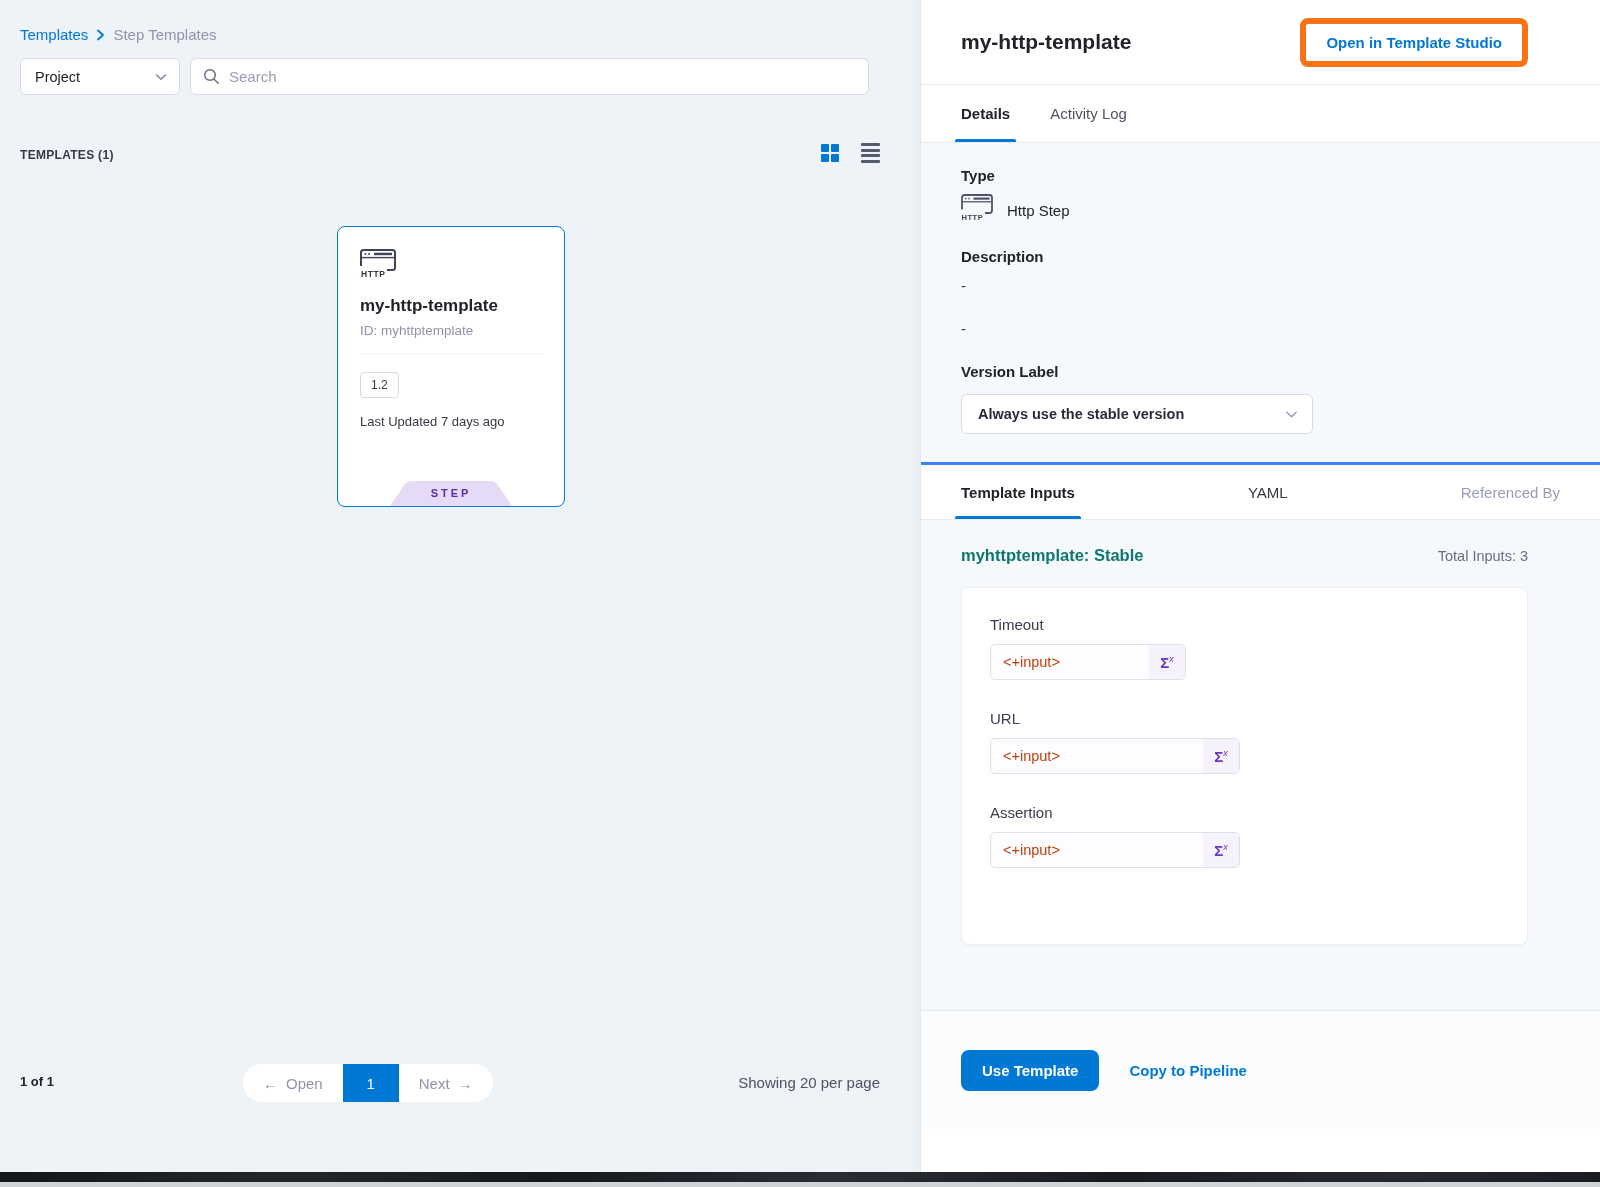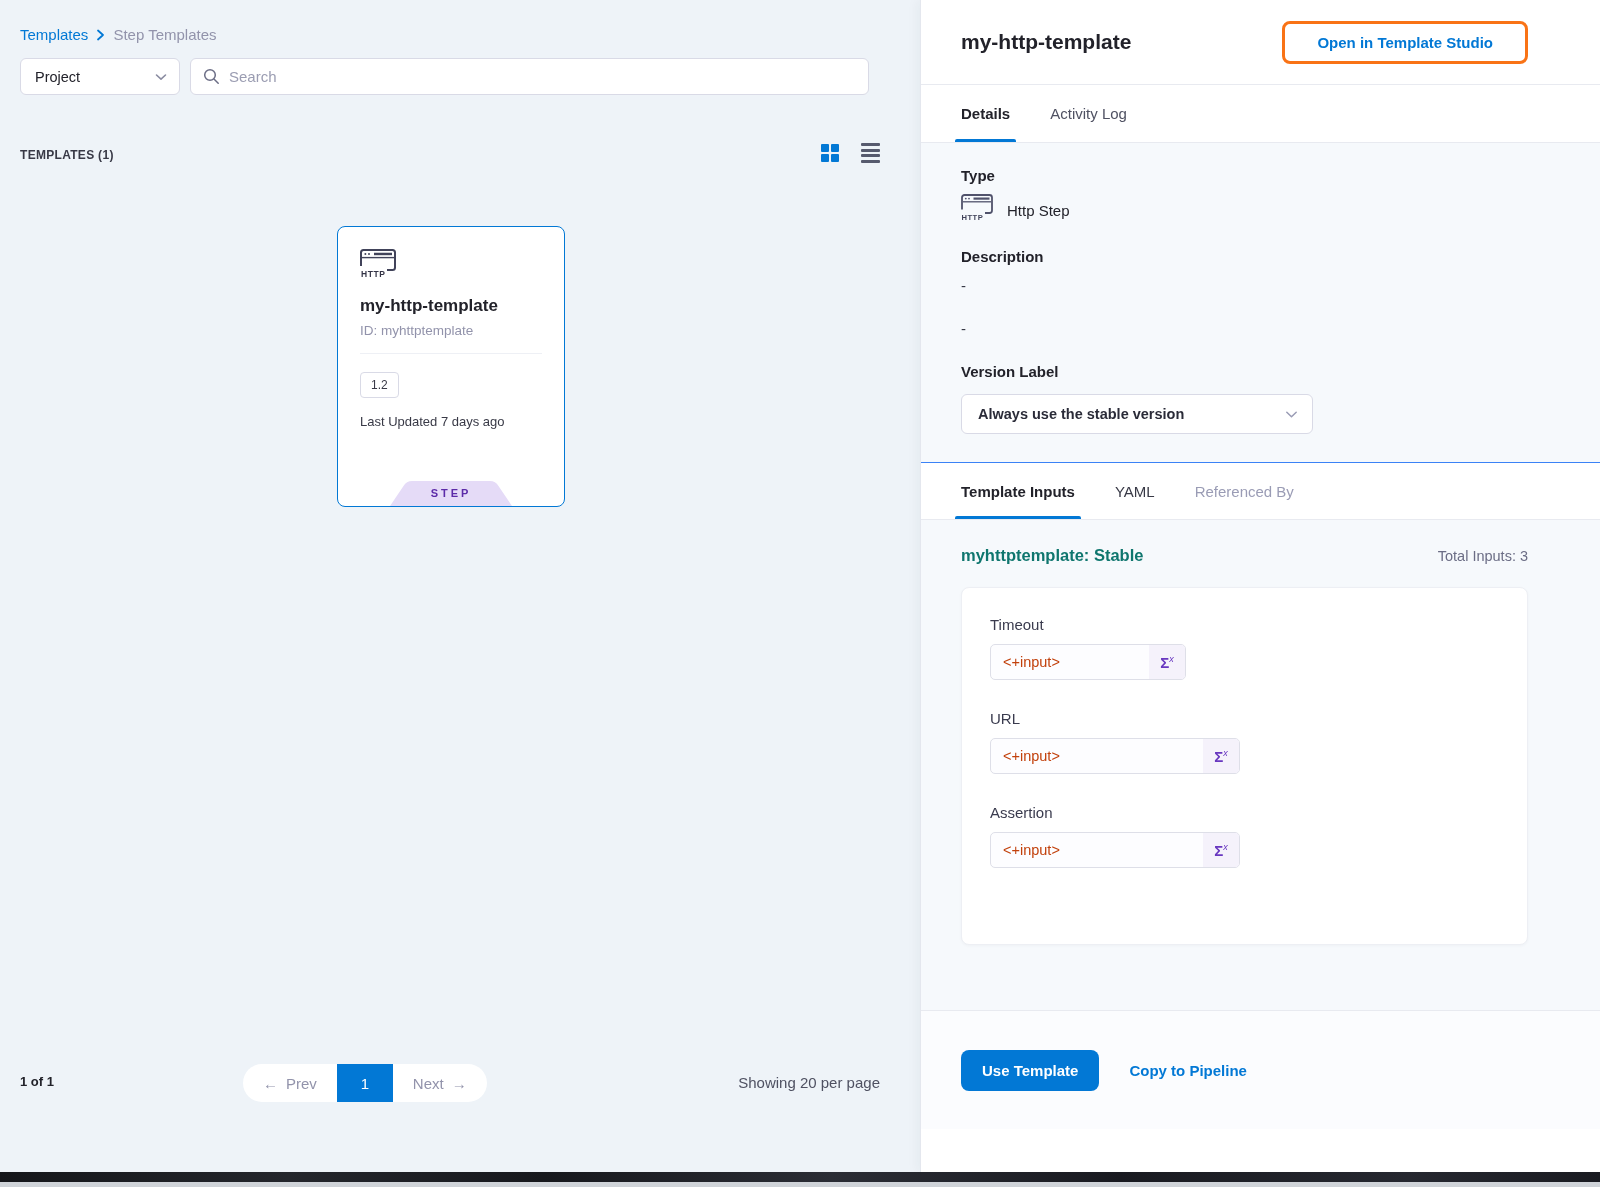--- a/index.html
+++ b/index.html
@@ -52,22 +52,22 @@
   .pager .pg-active { width:56px; height:100%; background:#0278d5; color:#fff; font-size:15px;
     display:flex; align-items:center; justify-content:center; }
   .showing { position:absolute; right:40px; top:1074px; font-size:15px; color:#4f5162; }
 
   
   .drawer { position:absolute; left:920px; top:0; width:680px; height:1172px; background:#fff;
     border-left:1px solid #e4e7ee; box-shadow:-4px 0 10px rgba(30,40,60,.04); }
   .drawer-header { height:85px; display:flex; align-items:center; justify-content:space-between;
     padding:0 72px 0 40px; border-bottom:1px solid #e8eaf0; background:#fff; }
   .drawer-title { font-size:21px; font-weight:bold; color:#22222a; }
-  .studio-btn { border:3px solid #f97316; background:#fff; color:#0278d5; font-weight:bold; font-size:15px;
-    padding:10px 32px; border-radius:8px; cursor:pointer; font-family:inherit; }
+  .studio-btn { border:6px solid #f97316; background:#fff; color:#0278d5; font-weight:bold; font-size:15px;
+    padding:10px 20px; border-radius:8px; cursor:pointer; font-family:inherit; }
 
   .tabs-row { background:#fff; display:flex; gap:40px; padding:0 40px; height:58px; align-items:stretch;
     border-bottom:1px solid #e8eaf0; }
   .tab { display:flex; align-items:center; font-size:15px; color:#4f5162; cursor:pointer; position:relative; }
   .tab.active { color:#22222a; font-weight:bold; }
   .tab.active::after { content:""; position:absolute; left:-6px; right:-6px; bottom:0; height:3px; background:#0278d5; border-radius:2px 2px 0 0; }
   .tab.dim { color:#9a9cb5; }
 
   .details-body { background:#f6f9fc; padding:24px 72px 28px 40px; }
   .field-label { font-size:15px; font-weight:bold; color:#22222a; }
@@ -181,21 +181,21 @@
         <path d="M0,25 L13.5,5 Q16.5,0 22,0 L100,0 Q105.5,0 108.5,5 L122,25 Z" fill="#e5dbf7"></path>
       </svg>
       <div class="step-badge-text">STEP</div>
     </div>
   </div>
 
   <div class="page-count">1 of 1</div>
   <div class="pager">
     <span class="pg-prev">
       <span>←</span>
-      <span>Prev</span>
+      <span>Open</span>
     </span>
     <span class="pg-active">1</span>
     <span class="pg-next">
       <span>Next</span>
       <span>→</span>
     </span>
   </div>
   <div class="showing">Showing 20 per page</div>
 </div>
 
@@ -237,21 +237,21 @@
     <div class="version-select">
       <span class="val">Always use the stable version</span>
       <span>
         <svg class="chev" width="13" height="9" viewBox="0 0 13 9">
             <polyline points="1.8,2.2 6.5,6.8 11.2,2.2" fill="none" stroke="#9a9cb5" stroke-width="1.5" stroke-linecap="round" stroke-linejoin="round"></polyline>
           </svg>
       </span>
     </div>
   </div>
 
-  <div class="tabs-row" style="border-top:1px solid #3b82f6;">
+  <div class="tabs-row" style="border-top:3px solid #3b82f6;justify-content:space-between;">
     <span class="tab active">Template Inputs</span>
     <span class="tab" style="color:#383946;">YAML</span>
     <span class="tab dim">Referenced By</span>
   </div>
 
   <div class="inputs-body">
     <div class="stable-row">
       <span class="stable-heading">myhttptemplate: Stable</span>
       <span class="total-inputs">Total Inputs: 3</span>
     </div>

